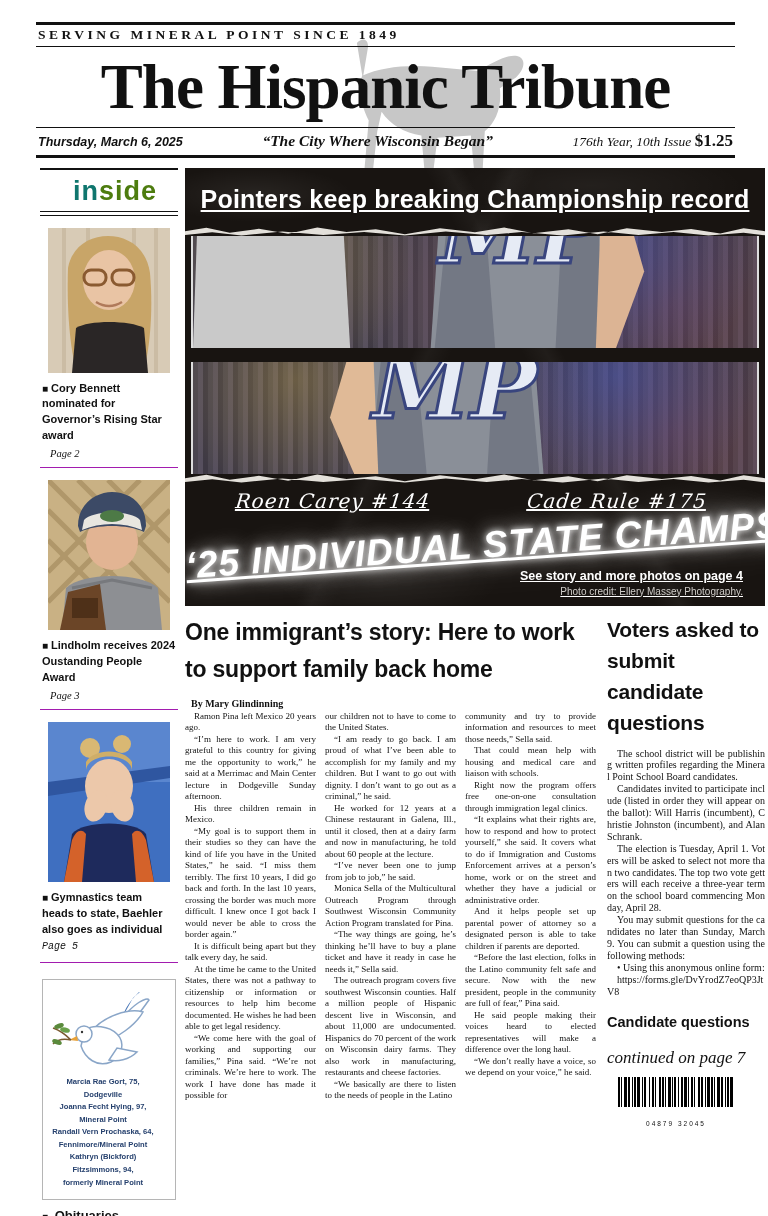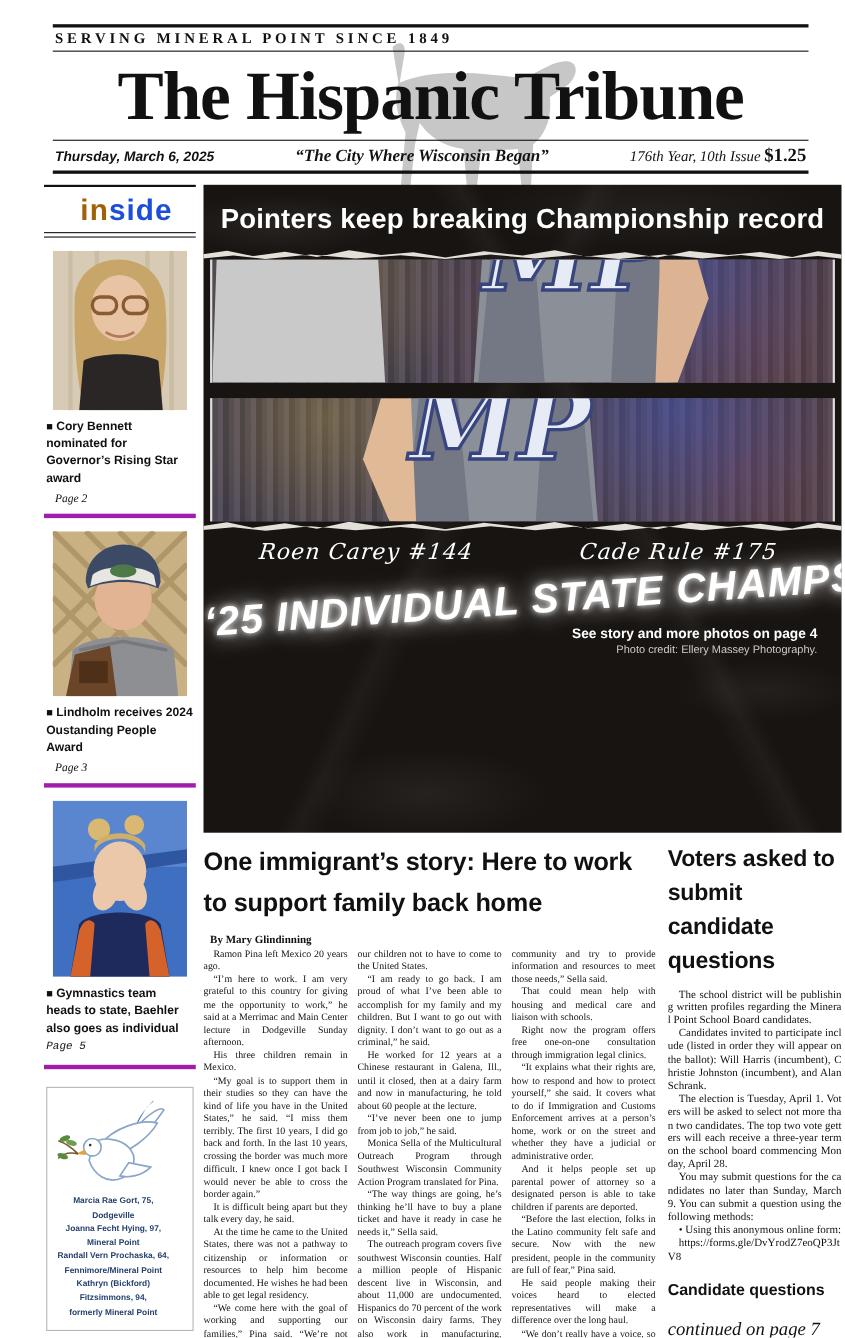--- a/index.html
+++ b/index.html
@@ -1,64 +1,65 @@
 <!DOCTYPE html>
 <html><head>
 <meta charset="utf-8">
 <style>
   * { margin:0; padding:0; box-sizing:border-box; }
   html,body { width:768px; height:1216px; background:#fff; overflow:hidden; }
   body { font-family:"Liberation Serif","DejaVu Serif",serif; color:#111; position:relative; }
 
   
-  .header { position:relative; padding:22px 33px 0 48px; }
+  .header { position:relative; padding:22px 33px 0 36px; }
   .dog { position:absolute; left:330px; top:28px; width:215px; height:172px; z-index:0; }
   .rule { position:relative; z-index:1; background:#111; }
   .rule.thick { height:3px; }
   .rule.thin { height:1px; }
   .tagline { position:relative; z-index:1; font-weight:bold; font-size:13.5px; letter-spacing:3.5px; padding:2px 0 3px 2px; }
   .masthead { position:relative; z-index:1; font-size:63px; font-weight:bold; text-align:center; letter-spacing:-1px; line-height:1.04; padding:8px 0 6px 0; white-space:nowrap; }
   .datebar { position:relative; z-index:1; display:flex; align-items:baseline; justify-content:space-between; padding:3px 2px 4px 2px; }
   .date-left { font-family:"Liberation Sans","DejaVu Sans",sans-serif; font-style:italic; font-weight:bold; font-size:12.5px; }
   .date-motto { font-weight:bold; font-style:italic; font-size:15.5px; }
   .date-issue { font-style:italic; font-size:13.5px; }
   .date-price { font-weight:bold; font-size:17px; font-style:normal; }
 
   
   .content { display:flex; gap:7px; padding:10px 3px 0 40px; }
   .sidebar { width:138px; flex:none; }
   .main { width:580px; flex:none; }
 
   
   .inside-hd { border-top:2px solid #111; text-align:center; padding-top:6px; }
   .inside-word { font-family:"Liberation Sans","DejaVu Sans",sans-serif; font-weight:bold; font-size:27px; letter-spacing:1px; }
-  .inside-in { color:#a16207;margin-left:12px; } .inside-side { color:#1d4ed8; }
+  .inside-in { color:#0f766e;margin-left:12px; } .inside-side { color:#4d7c0f; }
   .inside-under { border-top:1.5px solid #111; border-bottom:1.5px solid #111; height:5px; margin-top:4px; }
-  .side-item { padding:12px 2px 8px 2px; border-bottom:4px solid #a21caf; }
+  .side-item { padding:12px 2px 8px 2px; border-bottom:1px solid #a21caf; }
   .side-item:last-of-type { border-bottom:none; }
   .side-photo { width:122px; margin:0 auto 8px auto; display:block; }
   .caption { font-family:"Liberation Sans","DejaVu Sans",sans-serif; font-weight:bold; font-size:11px; line-height:1.45; }
   .pg { font-style:italic; font-size:10.5px; margin:4px 0 0 8px; }
   .pg-inline { font-style:italic; font-size:10px; font-weight:normal; font-family:Liberation Mono, monospace; }
   .bullet { font-size:10px; margin-right:3px; }
   .obit-box { border:1px solid #b5b5b5; padding:6px 16px 10px 4px; margin:4px 0 8px 0; text-align:center; }
   .obit-names { font-family:"Liberation Sans","DejaVu Sans",sans-serif; font-weight:bold; font-size:7.6px; color:#26416e; line-height:1.65; }
   .obit-names p { margin:0; }
   .obit-label { font-family:"Liberation Sans","DejaVu Sans",sans-serif; font-weight:bold; font-size:13px; margin-top:2px; }
 
   
-  .collage { position:relative; height:589px; color:#fff; overflow:hidden;
+  .collage { position:relative; height:438px; color:#fff; overflow:hidden;
     background-color:#181411;
     background-image:
       radial-gradient(ellipse 140px 40px at 12% 6%, rgba(255,255,255,.07), transparent 70%),
       radial-gradient(ellipse 220px 50px at 70% 4%, rgba(255,255,255,.05), transparent 70%),
       radial-gradient(ellipse 160px 60px at 35% 94%, rgba(255,255,255,.06), transparent 70%),
       radial-gradient(ellipse 120px 40px at 88% 78%, rgba(255,255,255,.05), transparent 70%),
       linear-gradient(115deg, transparent 40%, rgba(255,255,255,.035) 42%, transparent 45%),
       linear-gradient(62deg, transparent 58%, rgba(255,255,255,.04) 61%, transparent 63%);
+    text-decoration: underline;
   }
   .collage-hd { font-family:"Liberation Sans","DejaVu Sans",sans-serif; font-weight:bold; font-size:25px; text-align:center; padding-top:17px; letter-spacing:.2px; }
   .torn { height:9px; background:#e3e0da; margin:0 -2px;
     clip-path:polygon(0 55%,4% 15%,8% 70%,13% 25%,18% 80%,23% 10%,28% 60%,33% 30%,38% 85%,44% 20%,50% 65%,55% 12%,60% 75%,66% 30%,71% 85%,76% 18%,82% 60%,87% 28%,92% 78%,96% 20%,100% 55%,100% 100%,96% 70%,90% 100%,84% 60%,78% 95%,72% 55%,65% 100%,58% 60%,52% 95%,45% 55%,38% 100%,31% 62%,24% 95%,17% 55%,10% 100%,5% 65%,0 95%); }
   .torn.t1 { margin-top:13px; }
   .photo-row { display:flex; gap:14px; padding:0 6px; height:238px;flex-direction:column; }
   .wphoto { flex:1; position:relative; overflow:hidden; border-left:2px solid #dedede; border-right:2px solid #dedede;
     background:
       radial-gradient(circle at 75% 12%, rgba(64,88,190,.5), transparent 32%),
       radial-gradient(circle at 18% 16%, rgba(190,160,70,.35), transparent 26%),

